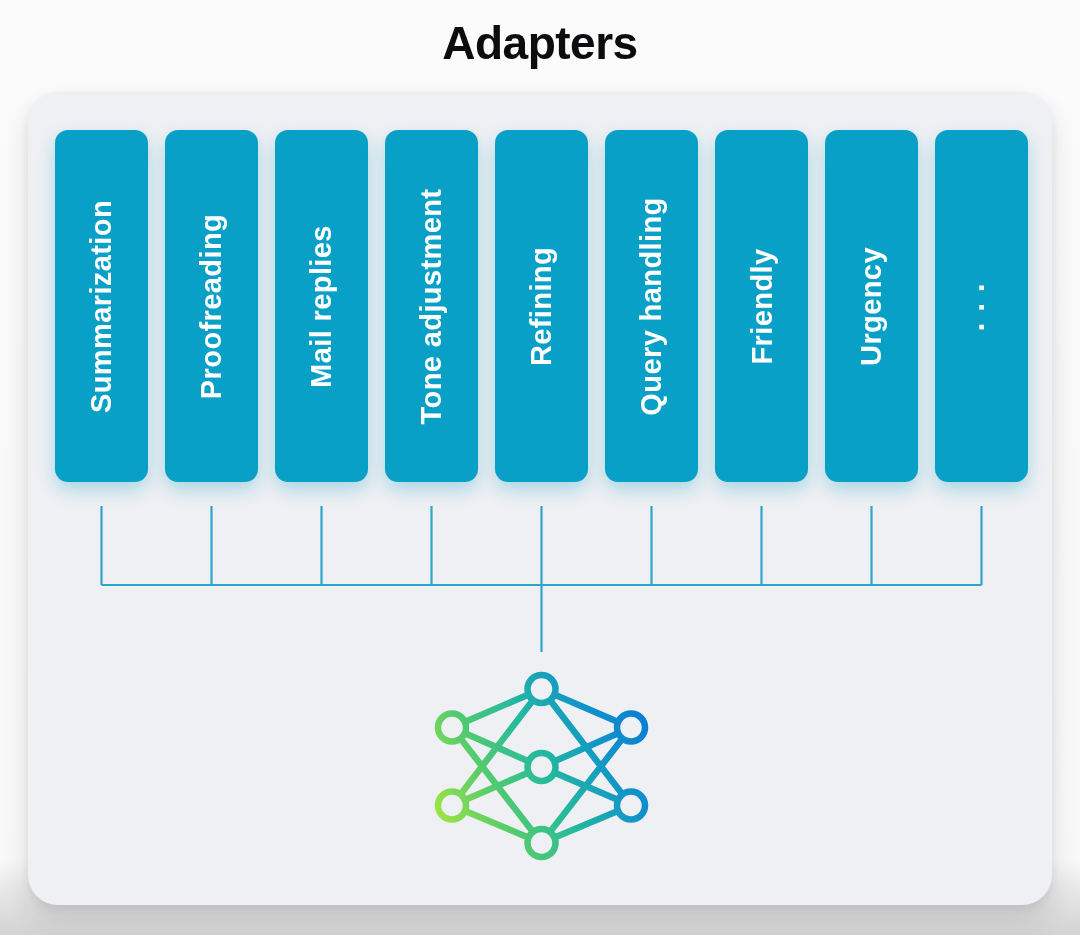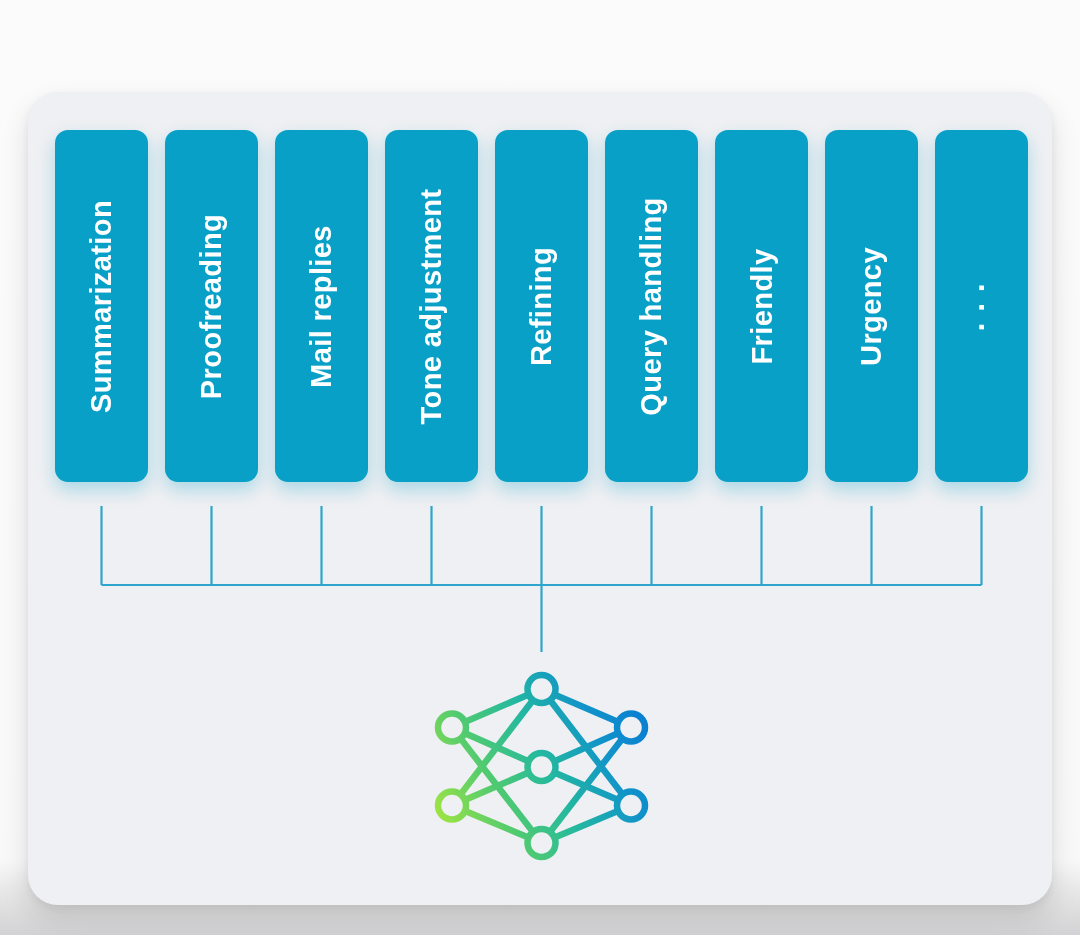--- a/index.html
+++ b/index.html
@@ -67,20 +67,21 @@
     left: 0; top: 0;
     width: 1024px; height: 813px;
     pointer-events: none;
   }
 </style>
 </head>
 <body>
 
 <div class="page">
 
+  <h1 class="page-title">Adapters</h1>
 
   <div class="card">
 
     <div class="bars" id="bars">
         <div class="bar" style="background: rgb(9, 160, 199);">
           <span class="label" style="color: rgb(255, 255, 255);">Summarization</span>
         </div>
         <div class="bar" style="background: rgb(9, 160, 199);">
           <span class="label" style="color: rgb(255, 255, 255);">Proofreading</span>
         </div>

